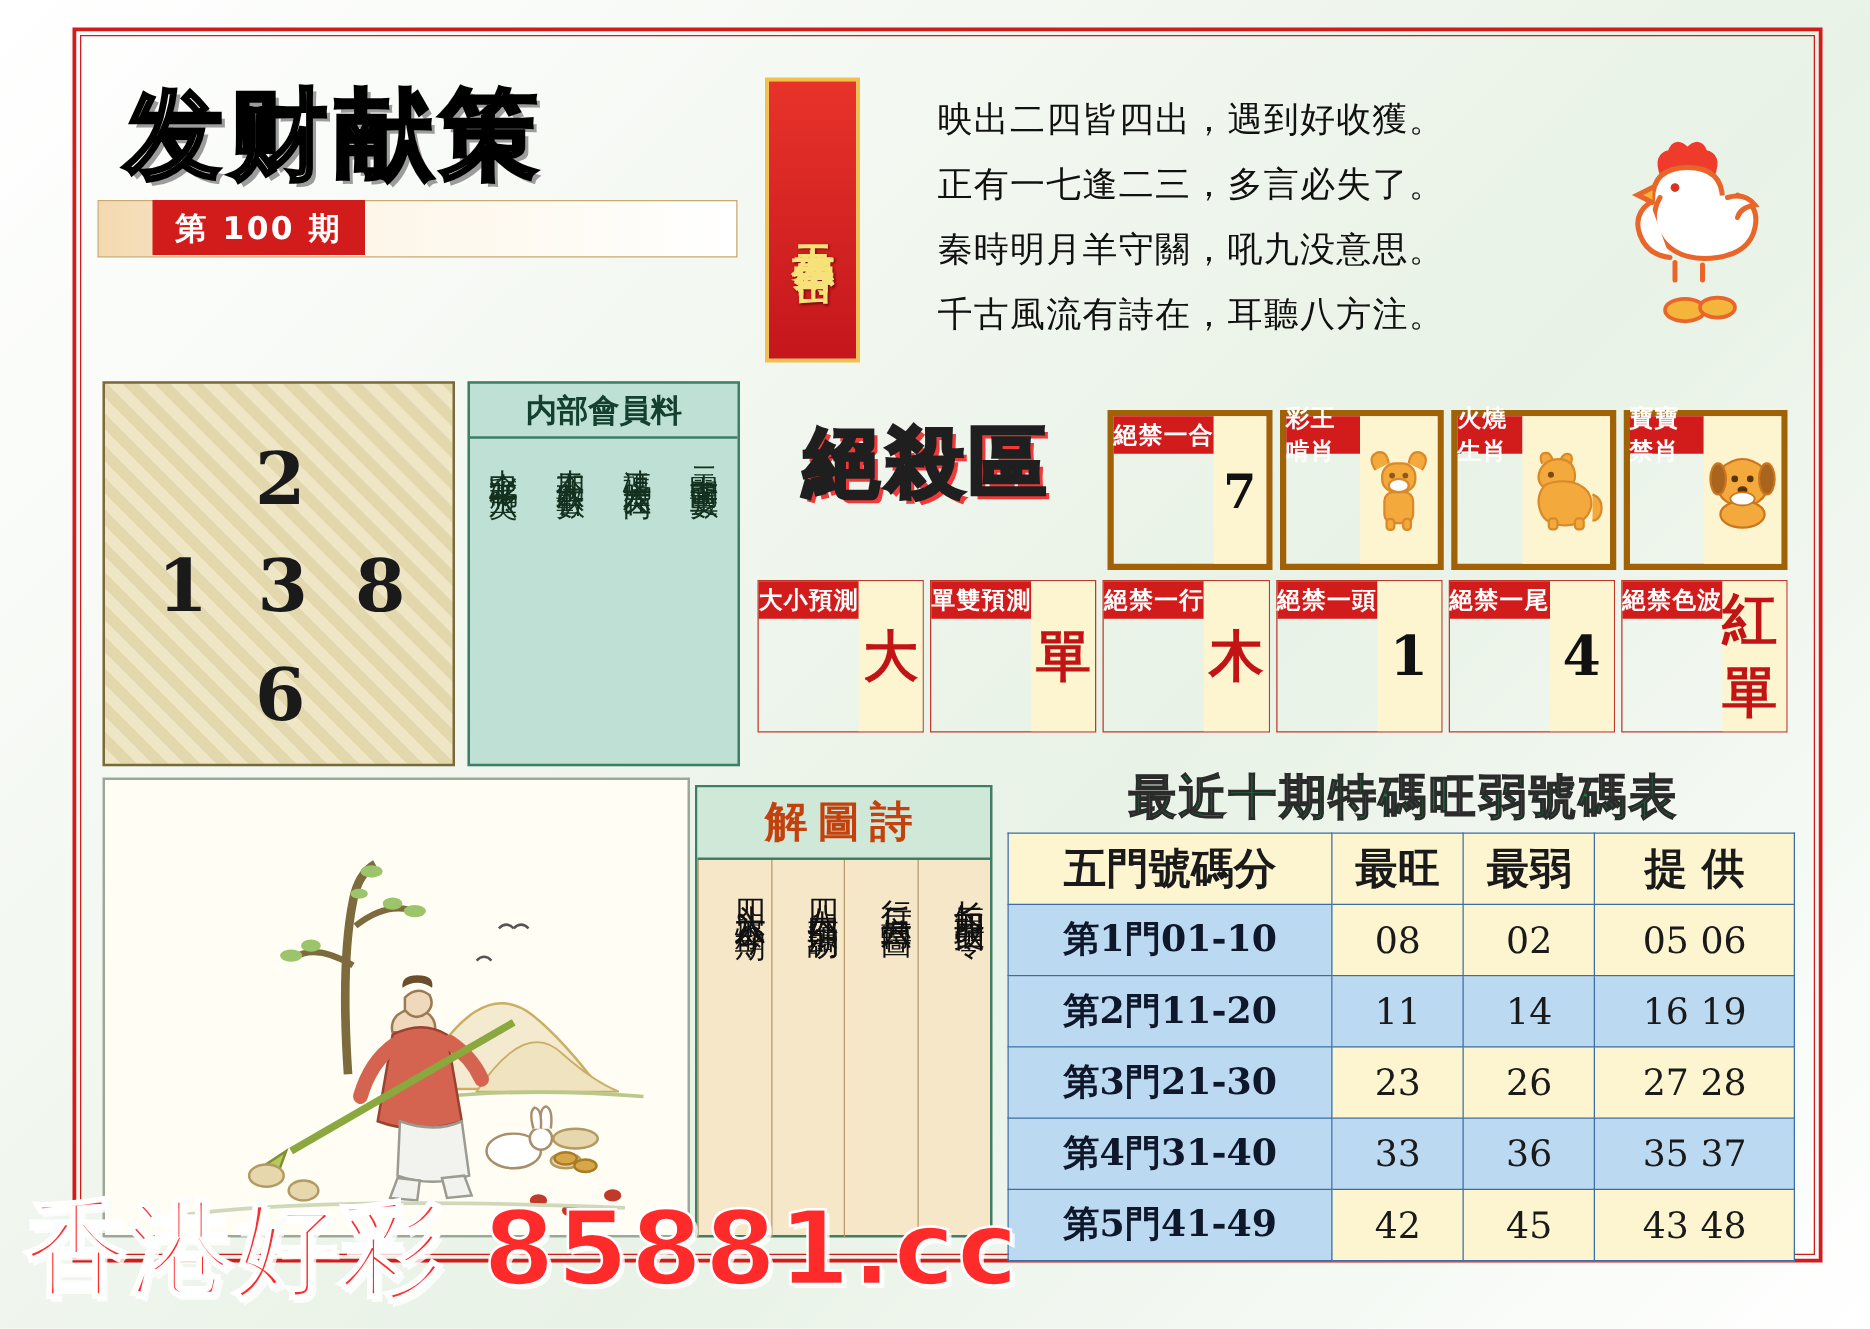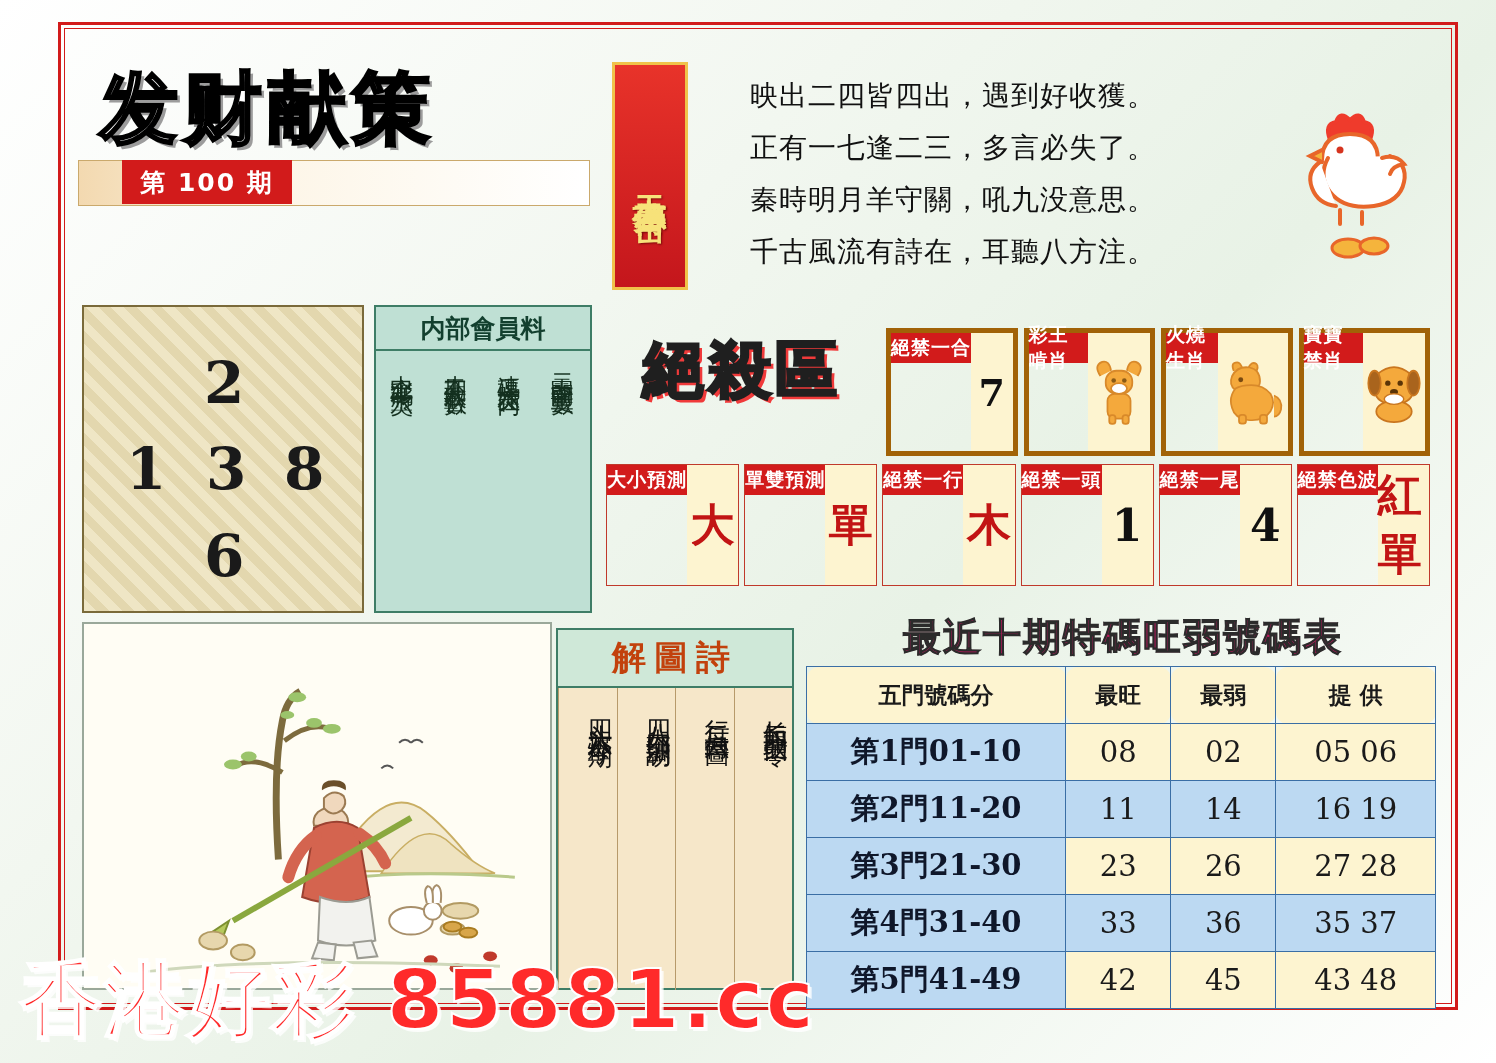--- a/index.html
+++ b/index.html
@@ -144,32 +144,32 @@
   .jts-body{display:flex;flex-direction:row-reverse;height:302px;}
   .jts-body div{
     flex:1;writing-mode:vertical-rl;font-size:25px;color:#111;letter-spacing:4px;
     padding-top:12px;border-left:1px solid #b79a6a;
     display:flex;justify-content:flex-start;
     font-family:"DejaVu Serif","Liberation Serif",serif;
   }
   
   .tbl-title{
     position:absolute;left:810px;top:612px;width:626px;height:46px;text-align:center;
-    font-size:38px;font-weight:bold;color:#be185d;letter-spacing:2px;
+    font-size:38px;font-weight:bold;color:#15803d;letter-spacing:2px;
     -webkit-text-stroke:1px #2b2b2b;
     font-family:"DejaVu Serif","Liberation Serif",serif;
   }
   table.rank{
     position:absolute;left:806px;top:666px;width:630px;border-collapse:collapse;
     font-family:"DejaVu Serif","Liberation Serif",serif;
   }
   table.rank th,table.rank td{
     border:1px solid #3a6ea5;text-align:center;height:54px;font-size:29px;color:#1a1a1a;
   }
-  table.rank th{background:#fdf4d0;font-weight:bold;font-size:23px;border-radius:12px;}
+  table.rank th{background:#fdf4d0;font-weight:bold;font-size:34px;}
   table.rank td.men{background:#bcd9f2;color:#0f172a;font-weight:bold;}
   table.rank td{background:#fdf4d0;}
   table.rank tr.alt td{background:#bcd9f2;}
   table.rank tr.alt td.men{background:#bcd9f2;}
   
   .wm{
     position:absolute;left:20px;top:945px;width:940px;height:110px;
     font-size:82px;font-weight:bold;color:#ff2a2a;letter-spacing:2px;
     -webkit-text-stroke:2px #ffffff;
     text-shadow:3px 3px 0 rgba(255,255,255,.8);

